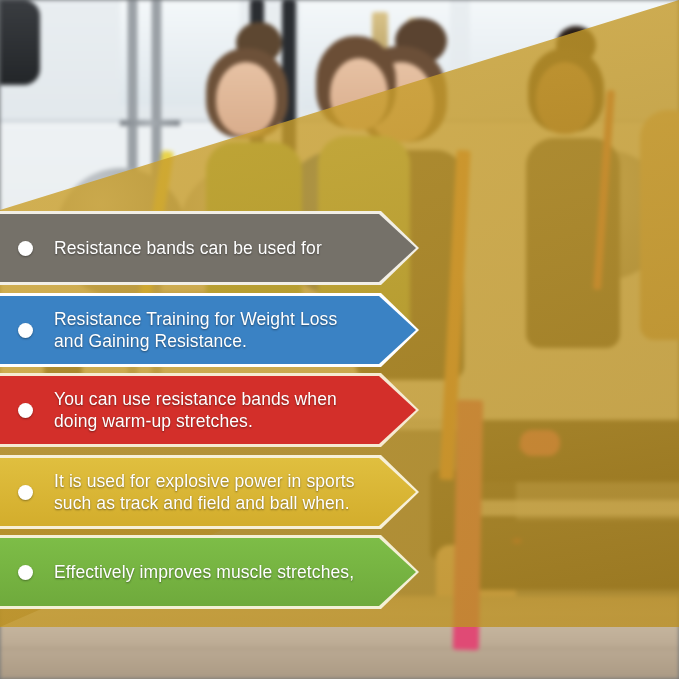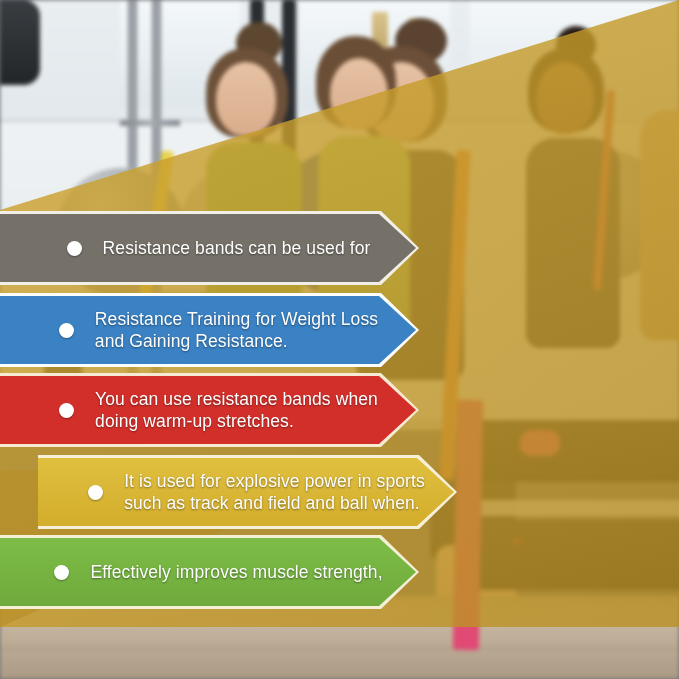--- a/index.html
+++ b/index.html
@@ -58,21 +58,21 @@
 
   
   .banners{position:absolute;left:0;top:0;width:679px;height:679px;}
   .banner{position:absolute;left:0;display:flex;align-items:center;box-sizing:border-box;}
   .banner .outline{position:absolute;inset:0;
     -webkit-clip-path:polygon(0 0, calc(100% - 38px) 0, 100% 50%, calc(100% - 38px) 100%, 0 100%);
     clip-path:polygon(0 0, calc(100% - 38px) 0, 100% 50%, calc(100% - 38px) 100%, 0 100%);}
   .banner .inner{position:absolute;left:0;top:3px;right:3px;bottom:3px;
     -webkit-clip-path:polygon(0 0, calc(100% - 37px) 0, 100% 50%, calc(100% - 37px) 100%, 0 100%);
     clip-path:polygon(0 0, calc(100% - 37px) 0, 100% 50%, calc(100% - 37px) 100%, 0 100%);}
-  .banner .content{position:relative;display:flex;align-items:center;width:100%;height:100%;justify-content:center;}
+  .banner .content{position:relative;display:flex;align-items:center;width:100%;height:100%;}
   .dot{width:15px;height:15px;border-radius:50%;background:#fff;flex:0 0 auto;margin-left:18px;
        box-shadow:0 1px 2px rgba(0,0,0,.35);}
   .btext{color:#fff;font-size:17.5px;line-height:22px;margin-left:21px;
          text-shadow:0 1px 2px rgba(0,0,0,.45);letter-spacing:.1px;}
 </style>
 </head>
 <body>
 
 <div id="stage">
 
@@ -195,37 +195,37 @@
       <div class="inner" style="background:#3a82c4;"></div>
       <div class="content">
         <div class="dot"></div>
         <div class="btext">
           <div>Resistance Training for Weight Loss</div>
           <div>and Gaining Resistance.</div>
         </div>
       </div>
     </div>
 
-    <div class="banner" style="top:455px;height:74px;width:419px;margin-left:38px;">
+    <div class="banner" style="top:455px;height:74px;width:419px;">
       <div class="outline" style="background:#f7f0d8;"></div>
       <div class="inner" style="background:linear-gradient(180deg,#e0bf3f,#d3ad2c);"></div>
       <div class="content">
         <div class="dot"></div>
         <div class="btext">
           <div>It is used for explosive power in sports</div>
           <div>such as track and field and ball when.</div>
         </div>
       </div>
     </div>
 
     <div class="banner" style="top:535px;height:74px;width:419px;">
       <div class="outline" style="background:#f4f0d6;"></div>
       <div class="inner" style="background:linear-gradient(180deg,#7dbd47,#6faa3c);"></div>
       <div class="content">
         <div class="dot"></div>
         <div class="btext">
-          <div>Effectively improves muscle strength,</div>
+          <div>Effectively improves muscle stretches,</div>
         </div>
       </div>
     </div>
 
   </div>
 </div>
 
 </body></html>

